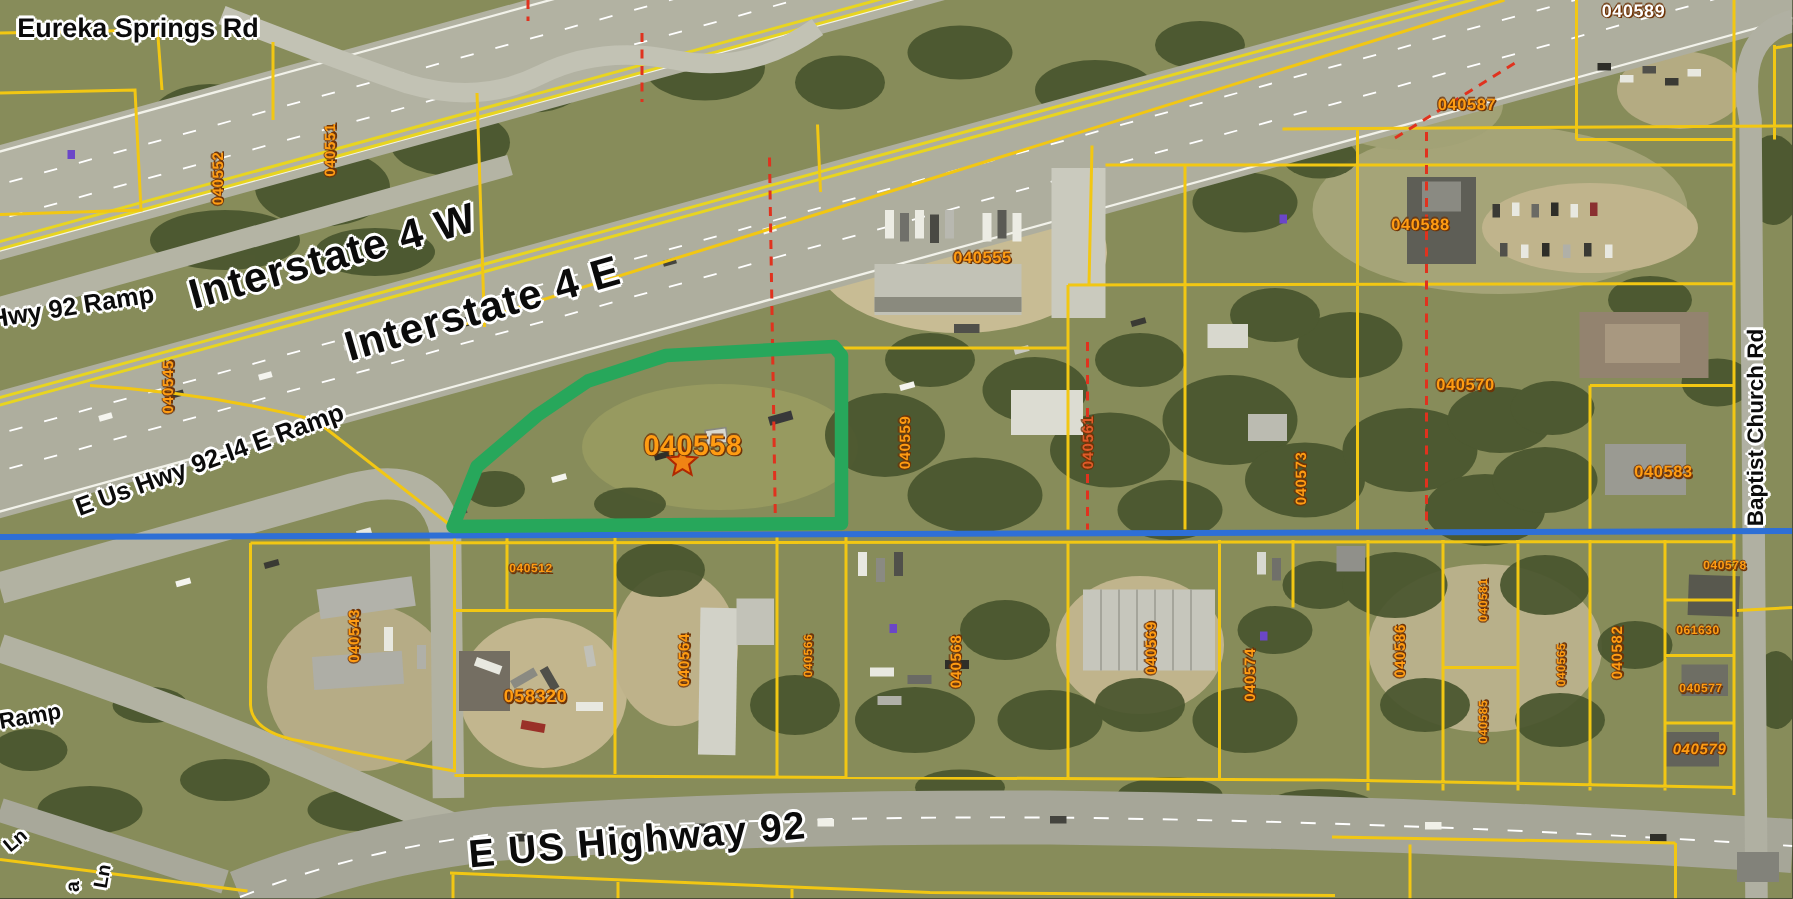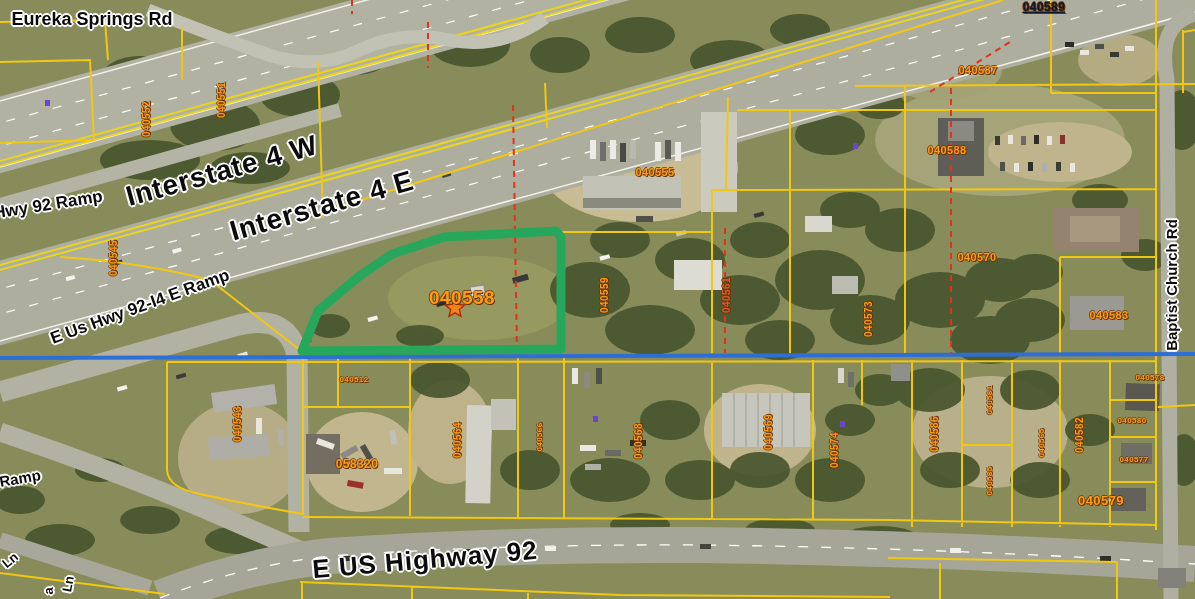--- a/index.html
+++ b/index.html
@@ -282,33 +282,33 @@
 <div class="rlabel" style="left:322px;top:206px;font-size:28px;transform:translate(-50%,-50%) rotate(-16deg);letter-spacing:1px;">Interstate 4 E</div>
 <div class="rlabel" style="left:48px;top:205px;font-size:17px;transform:translate(-50%,-50%) rotate(-9deg);">Hwy 92 Ramp</div>
 <div class="rlabel" style="left:140px;top:307px;font-size:17px;transform:translate(-50%,-50%) rotate(-20deg);">E Us Hwy 92-I4 E Ramp</div>
 <div class="rlabel" style="left:425px;top:560px;font-size:26px;transform:translate(-50%,-50%) rotate(-5deg);letter-spacing:1px;">E US Highway 92</div>
 <div class="rlabel" style="left:1171px;top:285px;font-size:15px;transform:translate(-50%,-50%) rotate(-90deg);">Baptist Church Rd</div>
 <div class="rlabel" style="left:20px;top:478px;font-size:15px;transform:translate(-50%,-50%) rotate(-10deg);">Ramp</div>
 <div class="rlabel" style="left:10px;top:560px;font-size:13px;transform:translate(-50%,-50%) rotate(-40deg);">Ln</div>
 <div class="rlabel" style="left:48px;top:591px;font-size:13px;transform:translate(-50%,-50%) rotate(-90deg);">a</div>
 <div class="rlabel" style="left:68px;top:584px;font-size:13px;transform:translate(-50%,-50%) rotate(-80deg);">Ln</div>
 
-<div class="plabel" style="left:1044px;top:7px;font-size:12px;color:#0f172a;text-decoration:underline;">040589</div>
+<div class="plabel" style="left:1089px;top:7px;font-size:12px;color:#ffffff;">040589</div>
 <div class="plabel" style="left:978px;top:70px;">040587</div>
 <div class="plabel" style="left:947px;top:150px;">040588</div>
 <div class="plabel" style="left:977px;top:257px;">040570</div>
 <div class="plabel" style="left:1109px;top:315px;text-align:center;">040583</div>
 <div class="plabel" style="left:641px;top:172px;padding-left:28px;">040555</div>
 <div class="plabel" style="left:462px;top:298px;font-size:19px;">040558</div>
 <div class="plabel" style="left:357px;top:464px;font-size:12px;">058320</div>
 <div class="plabel" style="left:354px;top:379px;font-size:8px;">040512</div>
 <div class="plabel" style="left:1134px;top:377px;font-size:8px;margin-left:16px;">040578</div>
-<div class="plabel" style="left:1132px;top:420px;font-size:8px;">040580</div>
+<div class="plabel" style="left:1132px;top:420px;font-size:8px;">061630</div>
 <div class="plabel" style="left:1134px;top:459px;font-size:8px;">040577</div>
-<div class="plabel" style="left:1101px;top:500px;font-size:13px;">040579</div>
+<div class="plabel" style="left:1133px;top:500px;font-size:10px;font-style:italic;">040579</div>
 
 <div class="plabel v" style="left:113px;top:258px;font-size:10px;">040545</div>
 <div class="plabel v" style="left:146px;top:119px;font-size:10px;">040552</div>
 <div class="plabel v" style="left:221px;top:100px;font-size:10px;">040551</div>
 <div class="plabel v" style="left:237px;top:424px;font-size:10px;">040543</div>
 <div class="plabel v" style="left:604px;top:295px;font-size:10px;">040559</div>
 <div class="plabel v" style="left:726px;top:295px;font-size:10px;color:#e05a28;">040561</div>
 <div class="plabel v" style="left:457px;top:440px;font-size:10px;">040564</div>
 <div class="plabel v" style="left:539px;top:437px;font-size:8px;">040566</div>
 <div class="plabel v" style="left:638px;top:441px;font-size:10px;">040568</div>

